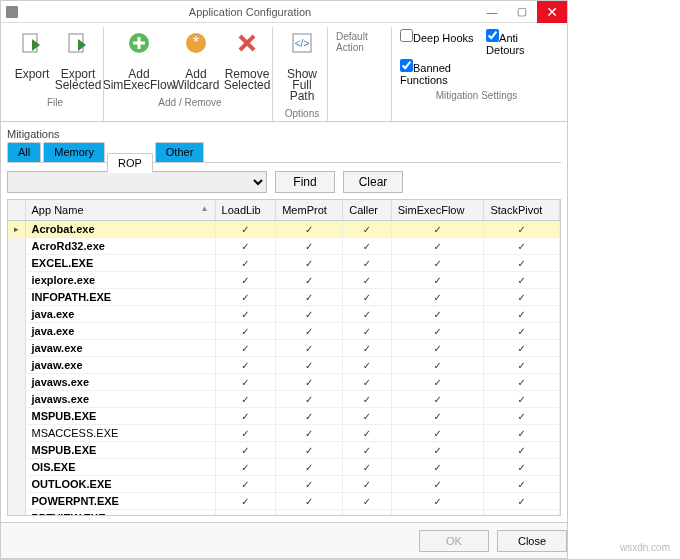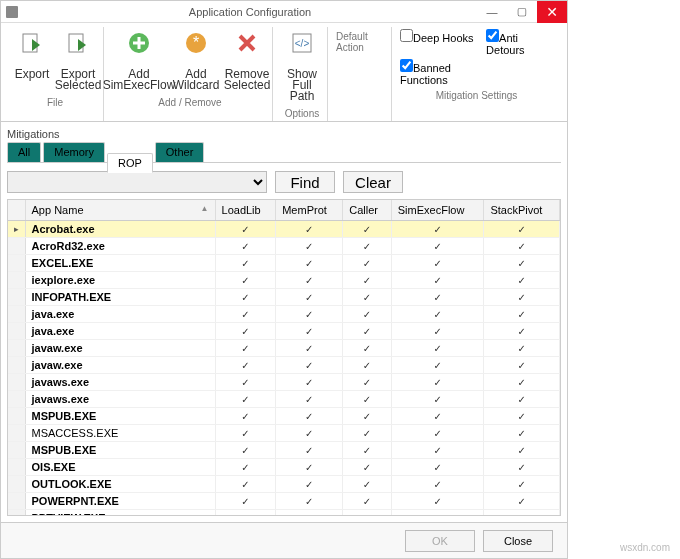--- a/index.html
+++ b/index.html
@@ -21,36 +21,36 @@
     .rbtn .ic { width: 28px; height: 28px; display: flex; align-items: center; justify-content: center; }
     .rbtn .lbl { font-size: 12px; text-align: center; color: #333; line-height: 11px; margin-top: 12px; }
     .group-lbl { font-size: 10px; color: #777; margin: 4px 0 2px 0; }
     .opts { display: flex; flex-direction: column; gap: 3px; padding-top: 2px; font-size: 11px; color: #333; }
     .opts label { display: flex; align-items: center; gap: 3px; cursor: pointer; }
     .opts input { margin: 0; }
     .opts-grid { display: grid; grid-template-columns: auto auto; gap: 3px 10px; padding-top: 2px; }
     .content { flex: 1; display: flex; flex-direction: column; padding: 6px; overflow: hidden; }
     .section-lbl { font-size: 11px; color: #444; margin-bottom: 2px; }
     .tabs { display: flex; border-bottom: 1px solid #ccc; }
-    .tab { padding: 3px 10px; border: 1px solid #ccc; border-bottom: none; margin-right: 2px; background: #0f766e; cursor: pointer; border-radius: 2px 2px 0 0; }
+    .tab { padding: 3px 10px; border: 1px solid #ccc; border-bottom: none; margin-right: 2px; background: #0ea5e9; cursor: pointer; border-radius: 2px 2px 0 0; }
     .tab.active { background: #fff; border-bottom: 1px solid #fff; position: relative; top: 11px; }
     .filter-row { display: flex; gap: 8px; margin: 8px 0 6px 0; align-items: center; }
     .filter-row select { width: 260px; height: 22px; border: 1px solid #bbb; }
-    .fbtn { width: 60px; height: 22px; border: 1px solid #bbb; background: #f4f4f4; cursor: pointer; font-size: 15px; }
+    .fbtn { width: 60px; height: 22px; border: 1px solid #bbb; background: #f4f4f4; cursor: pointer; font-size: 12px; }
     .grid-wrap { flex: 1; overflow: auto; border: 1px solid #ccc; }
     table { width: 100%; border-collapse: collapse; font-size: 11px; }
     th { background: #f3f3f3; text-align: left; padding: 4px 6px; border-right: 1px solid #ddd; border-bottom: 1px solid #ccc; font-weight: normal; position: sticky; top: 0; }
     th .sort { float: right; color: #888; font-size: 8px; }
     td { padding: 1px 6px; border-right: 1px solid #eee; border-bottom: 1px solid #f0f0f0; height: 17px; }
     td.chk { text-align: center; }
     td.chk::after { content: "✓"; color: #333; font-size: 10px; }
     td.rowhdr { width: 14px; background: #f3f3f3; border-right: 1px solid #ddd; color: #555; font-size: 9px; text-align: center; }
     tr.sel td { background: #fef9c3; }
     tr.sel td.rowhdr::after { content: "▸"; }
-    .footer { height: 36px; border-top: 1px solid #ccc; display: flex; align-items: center; justify-content: flex-end; padding: 0 14px; gap: 8px; background:#f8f8f8; }
+    .footer { height: 36px; border-top: 1px solid #ccc; display: flex; align-items: center; justify-content: flex-end; padding: 0 0; gap: 8px; background:#f8f8f8; }
     .footer button { width: 70px; height: 22px; border: 1px solid #bbb; background: #f4f4f4; cursor: pointer; font-size: 11px; }
     .footer button:disabled { color: #aaa; }
     .watermark { position: absolute; bottom: 6px; right: 10px; font-size: 10px; color: #bbb; }
   </style>
 </head>
 <body>
 
 <div class="window">
 
   <div class="titlebar">

